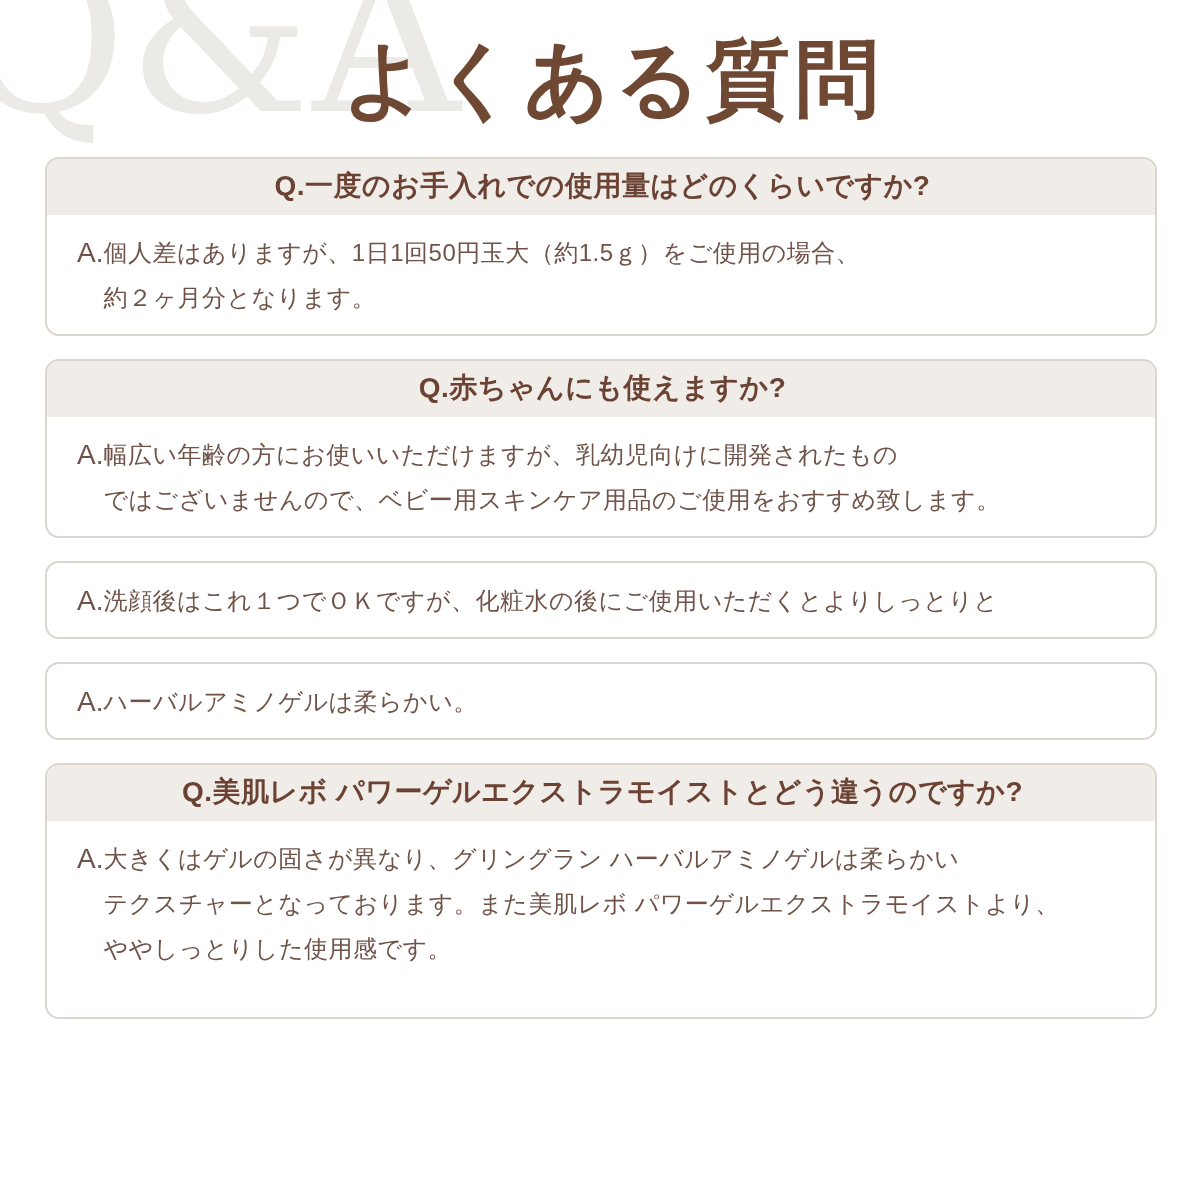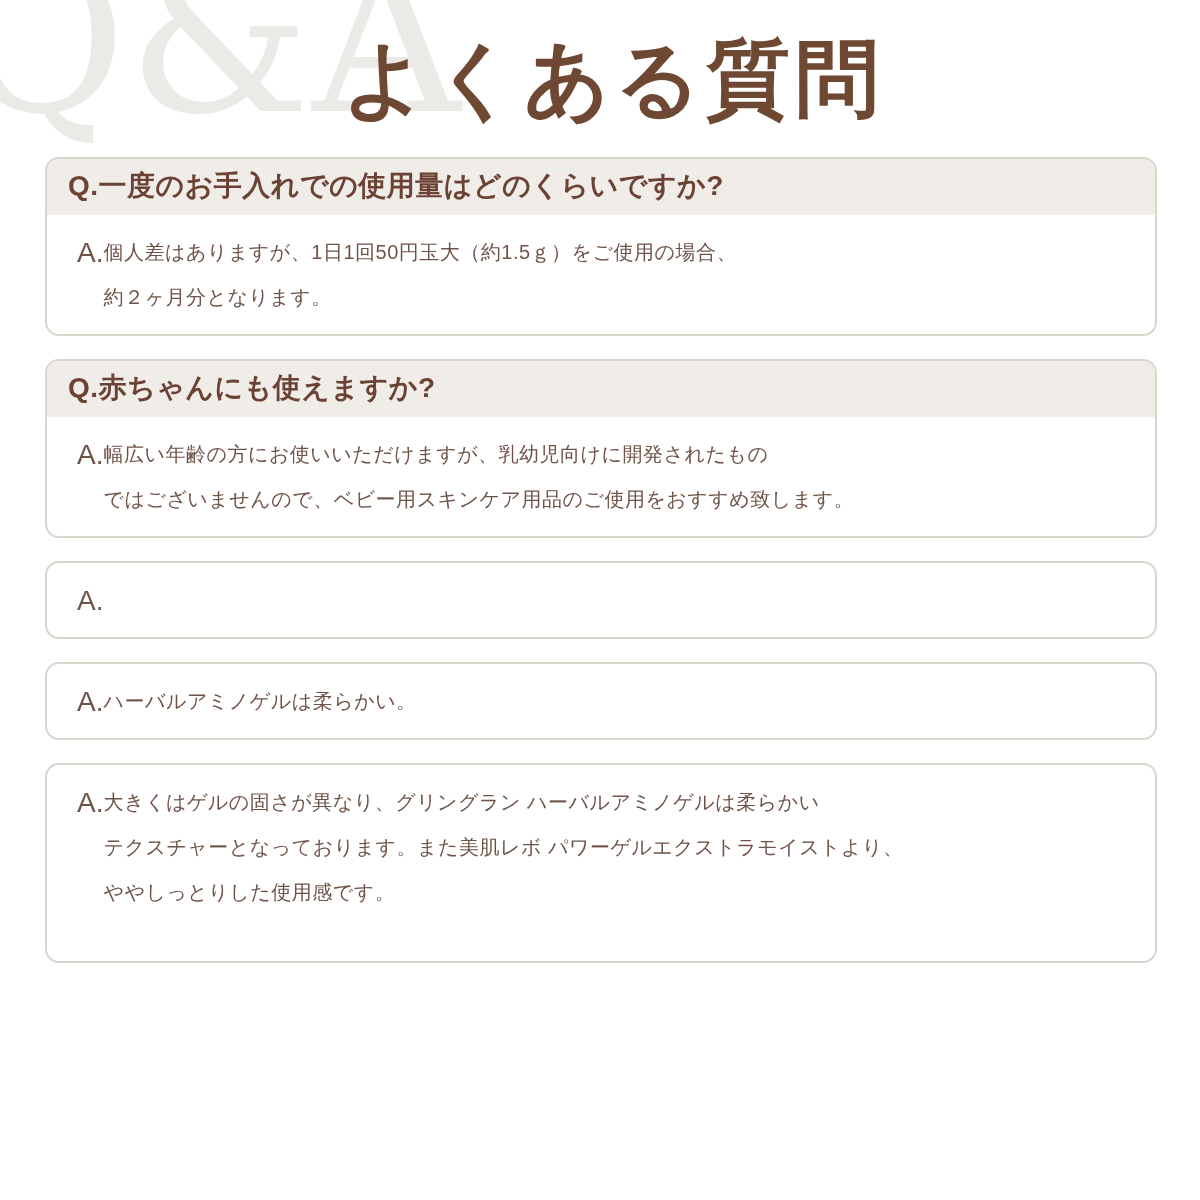--- a/index.html
+++ b/index.html
@@ -60,20 +60,21 @@
     border: 2px solid #DBD6CD;
     border-radius: 14px;
     overflow: hidden;
   }
   .qbar {
     background: #F0EDE8;
     min-height: 56px;
     display: flex;
     align-items: center;
     padding: 2px 18px 4px 21px;
+    justify-content: center;
   }
   .qtext {
     margin: 0;
     font-size: 28px;
     font-weight: bold;
     color: #6B4233;
     letter-spacing: 0.5px;
     white-space: nowrap;
   }
   .abody {
@@ -83,21 +84,21 @@
   }
   .aprefix {
     flex: none;
     font-size: 28px;
     line-height: 45px;
     color: #6F5348;
   }
   .alines { min-width: 0; }
   .aline {
     margin: 0;
-    font-size: 20px;
+    font-size: 24px;
     line-height: 45px;
     color: #6F5348;
     letter-spacing: 0.5px;
     white-space: nowrap;
   }
   .card-last .abody { padding-bottom: 46px; }
 </style>
 </head>
 <body>
 
@@ -131,34 +132,38 @@
         <p class="aline">幅広い年齢の方にお使いいただけますが、乳幼児向けに開発されたもの</p>
         <p class="aline">ではございませんので、ベビー用スキンケア用品のご使用をおすすめ致します。</p>
       </div>
     </div>
   </section>
 
   <section class="card">
     <div class="abody">
       <span class="aprefix">A.</span>
       <div class="alines">
+        <p class="aline">洗顔後はこれ１つでＯＫですが、化粧水の後にご使用いただくとよりしっとりと</p>
       </div>
     </div>
   </section>
 
   <section class="card">
     <div class="abody">
       <span class="aprefix">A.</span>
       <div class="alines">
         <p class="aline">ハーバルアミノゲルは柔らかい。</p>
       </div>
     </div>
   </section>
 
   <section class="card card-last">
+    <header class="qbar">
+      <h2 class="qtext">Q.美肌レボ パワーゲルエクストラモイストとどう違うのですか?</h2>
+    </header>
     <div class="abody">
       <span class="aprefix">A.</span>
       <div class="alines">
         <p class="aline">大きくはゲルの固さが異なり、グリングラン ハーバルアミノゲルは柔らかい</p>
         <p class="aline">テクスチャーとなっております。また美肌レボ パワーゲルエクストラモイストより、</p>
         <p class="aline">ややしっとりした使用感です。</p>
       </div>
     </div>
   </section>
 

